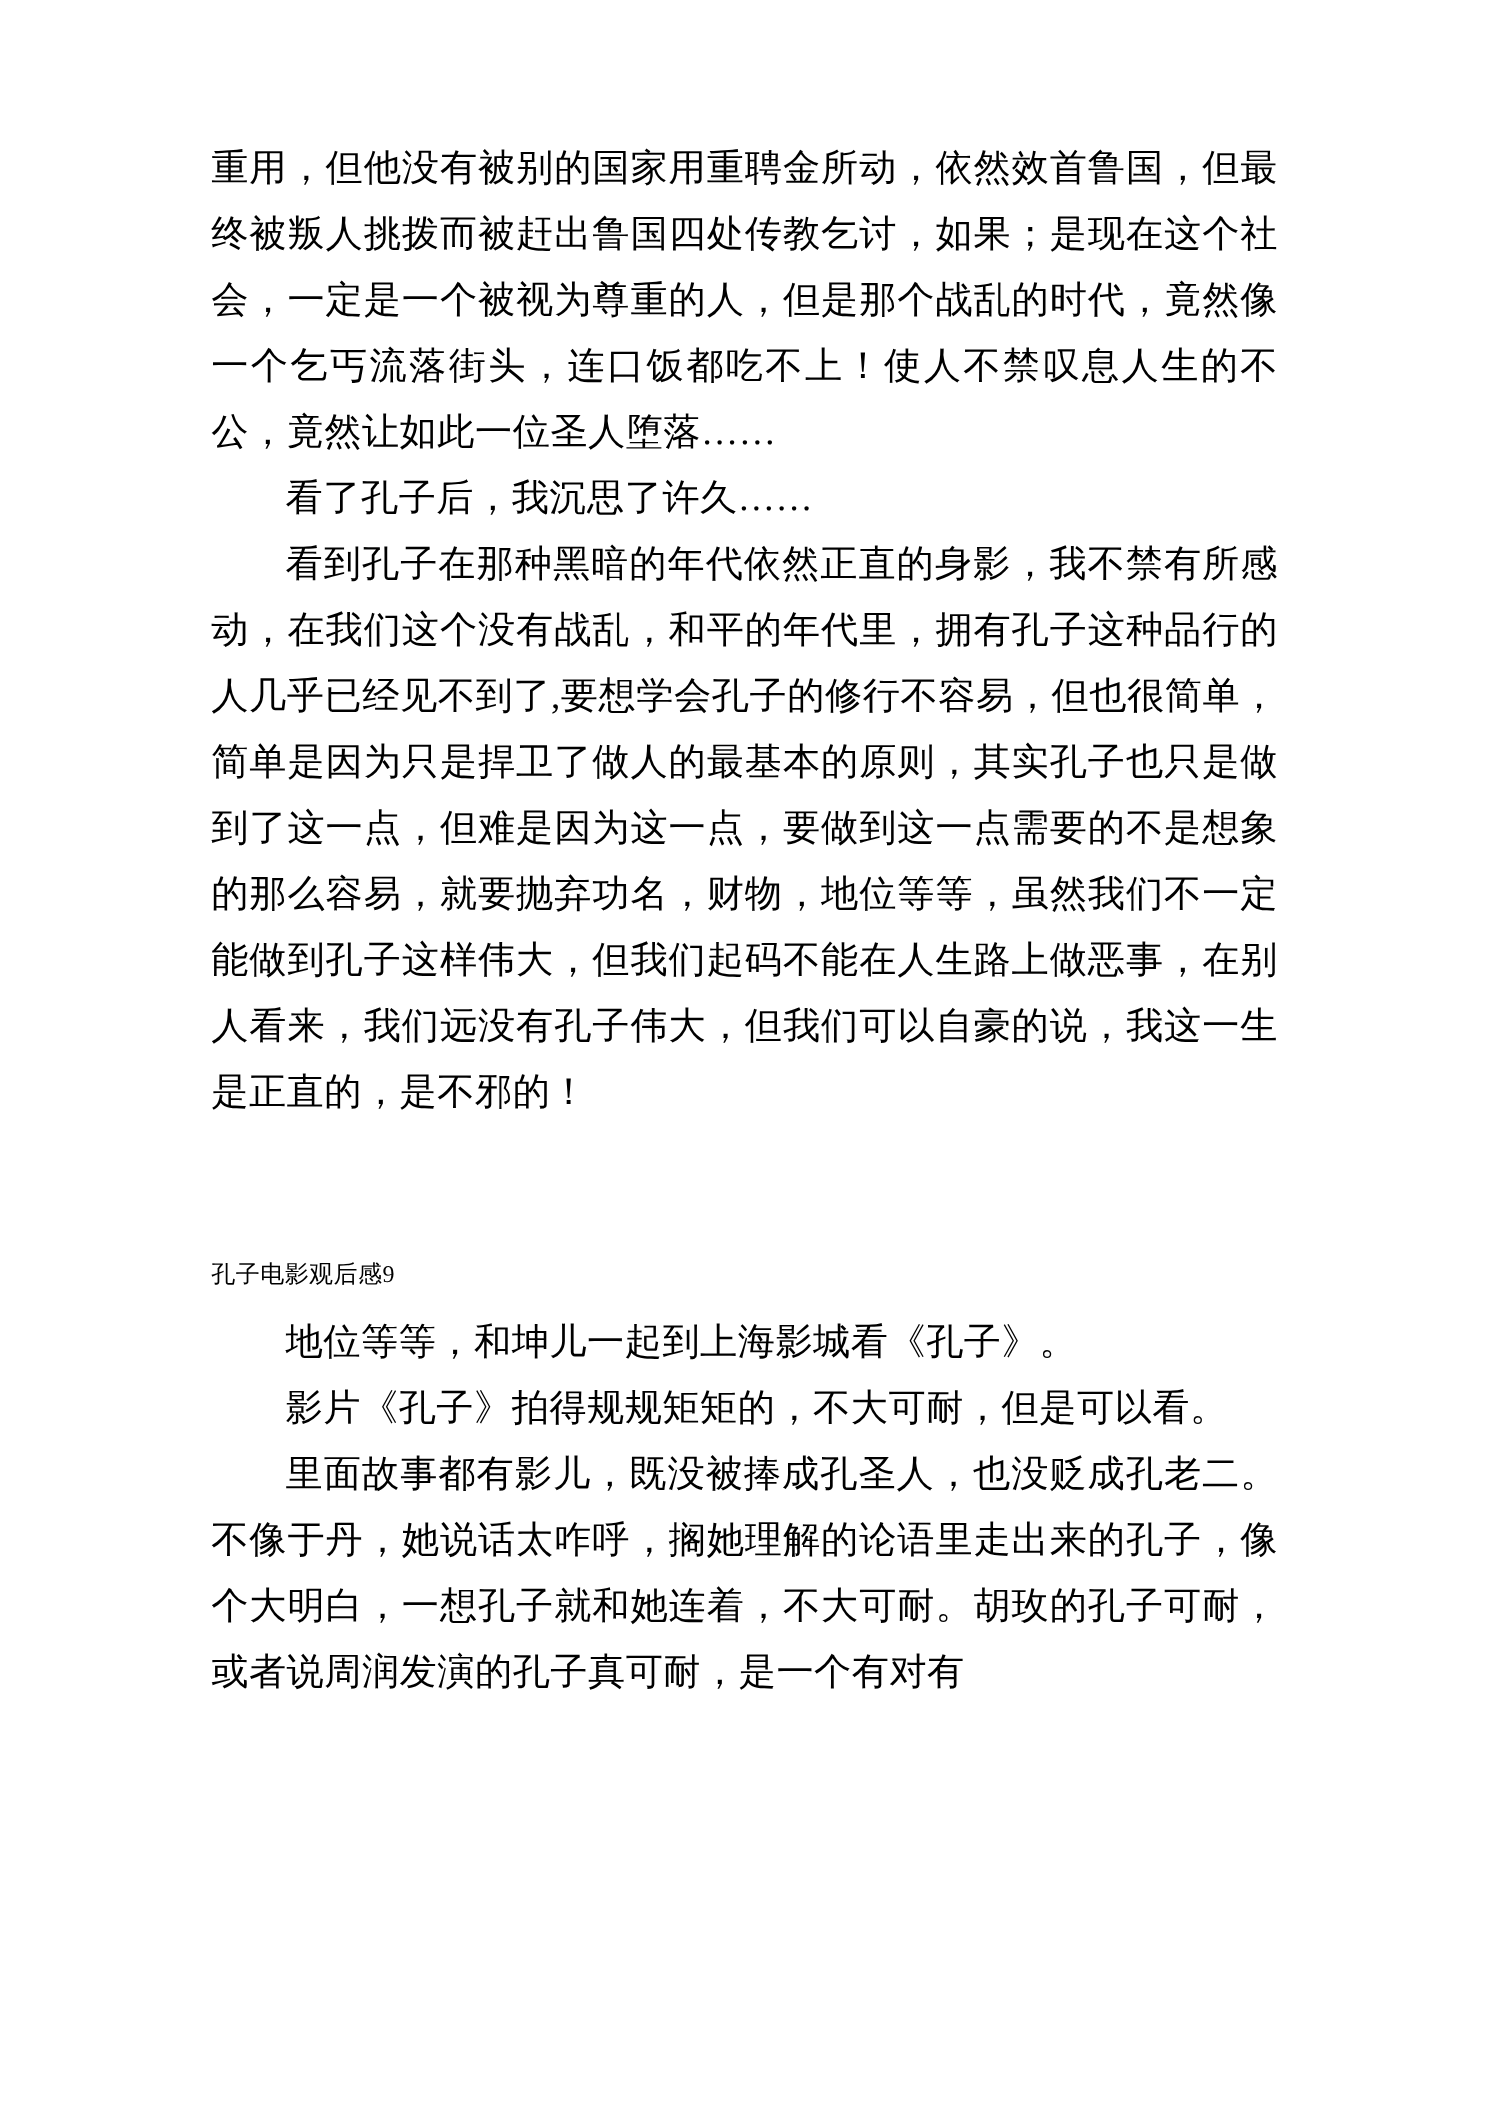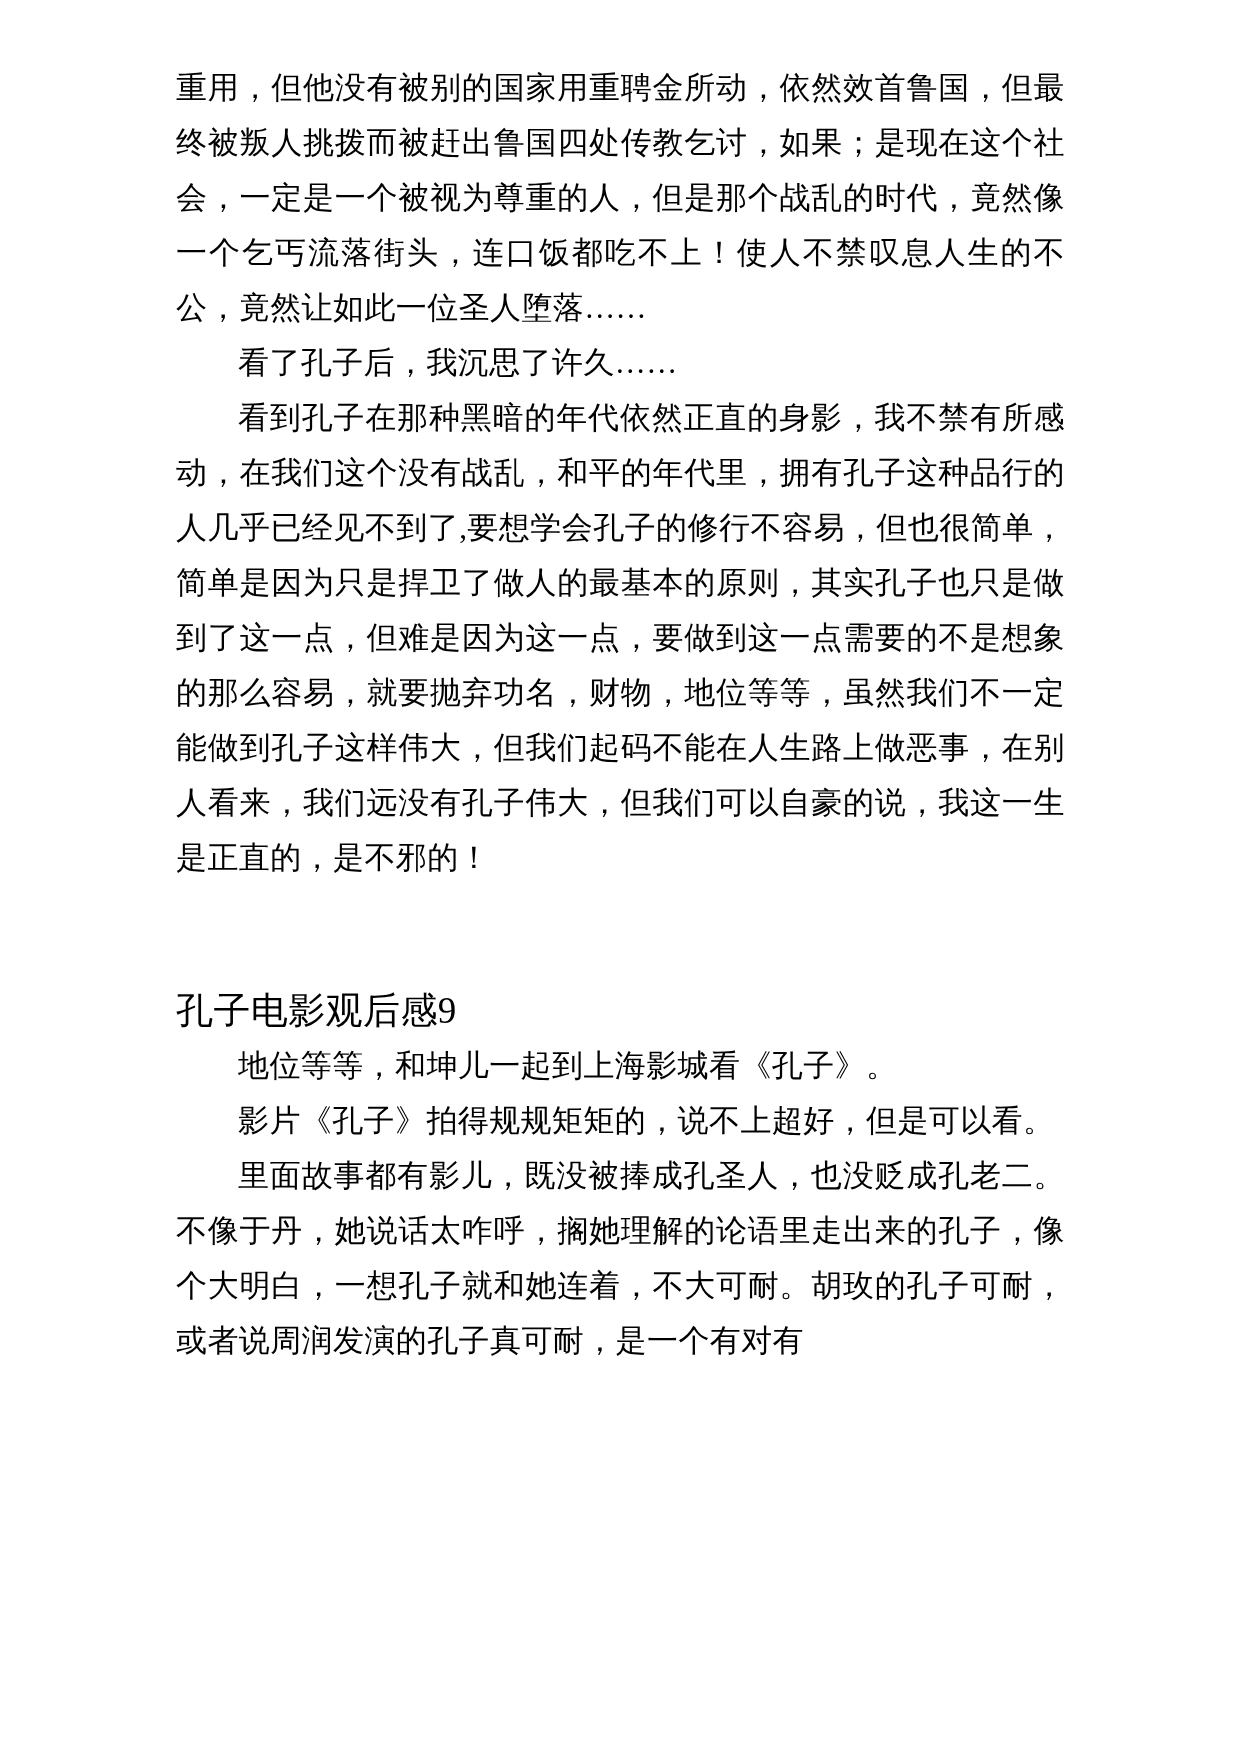--- a/index.html
+++ b/index.html
@@ -10,21 +10,21 @@
   body {
     width: 1241px;
     height: 1754px;
     font-family: "Liberation Serif", "DejaVu Serif", serif;
     color: #000000;
   }
   .page {
     box-sizing: border-box;
     width: 1241px;
     height: 1754px;
-    padding: 60px 176px 100px 176px;
+    padding: 112px 176px 100px 176px;
     background: #ffffff;
   }
   .doc-body {
     font-size: 31px;
     line-height: 55px;
     text-align: justify;
     text-justify: inter-ideograph;
     letter-spacing: 0.4px;
   }
   p {
@@ -33,21 +33,21 @@
   }
   .indent {
     text-indent: 2em;
   }
   .noindent {
     text-indent: 0;
   }
   .heading {
     margin-top: 58px;
     margin-bottom: 0;
-    font-size: 37px;
+    font-size: 20px;
     line-height: 55px;
     text-indent: 0;
   }
   .spacer {
     height: 40px;
   }
 </style>
 </head>
 <body>
 
@@ -59,18 +59,18 @@
     <p class="indent">看了孔子后，我沉思了许久……</p>
 
     <p class="indent">看到孔子在那种黑暗的年代依然正直的身影，我不禁有所感动，在我们这个没有战乱，和平的年代里，拥有孔子这种品行的人几乎已经见不到了,要想学会孔子的修行不容易，但也很简单，简单是因为只是捍卫了做人的最基本的原则，其实孔子也只是做到了这一点，但难是因为这一点，要做到这一点需要的不是想象的那么容易，就要抛弃功名，财物，地位等等，虽然我们不一定能做到孔子这样伟大，但我们起码不能在人生路上做恶事，在别人看来，我们远没有孔子伟大，但我们可以自豪的说，我这一生是正直的，是不邪的！</p>
 
     <div class="spacer"></div>
 
     <p class="heading">孔子电影观后感9</p>
 
     <p class="indent">地位等等，和坤儿一起到上海影城看《孔子》。</p>
 
-    <p class="indent">影片《孔子》拍得规规矩矩的，说不上超好，但是可以看。</p>
+    <p class="indent">影片《孔子》拍得规规矩矩的，不大可耐，但是可以看。</p>
 
     <p class="indent">里面故事都有影儿，既没被捧成孔圣人，也没贬成孔老二。不像于丹，她说话太咋呼，搁她理解的论语里走出来的孔子，像个大明白，一想孔子就和她连着，不大可耐。胡玫的孔子可耐，或者说周润发演的孔子真可耐，是一个有对有</p>
 
   </div>
 </div>
 
 </body></html>

